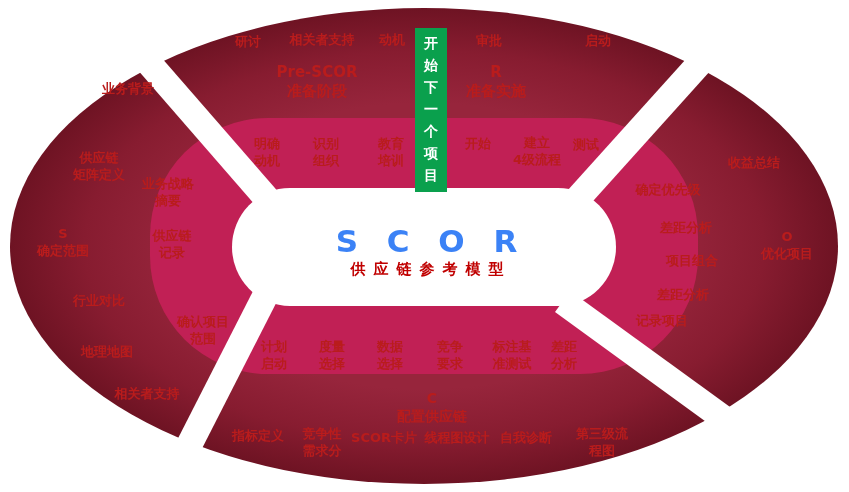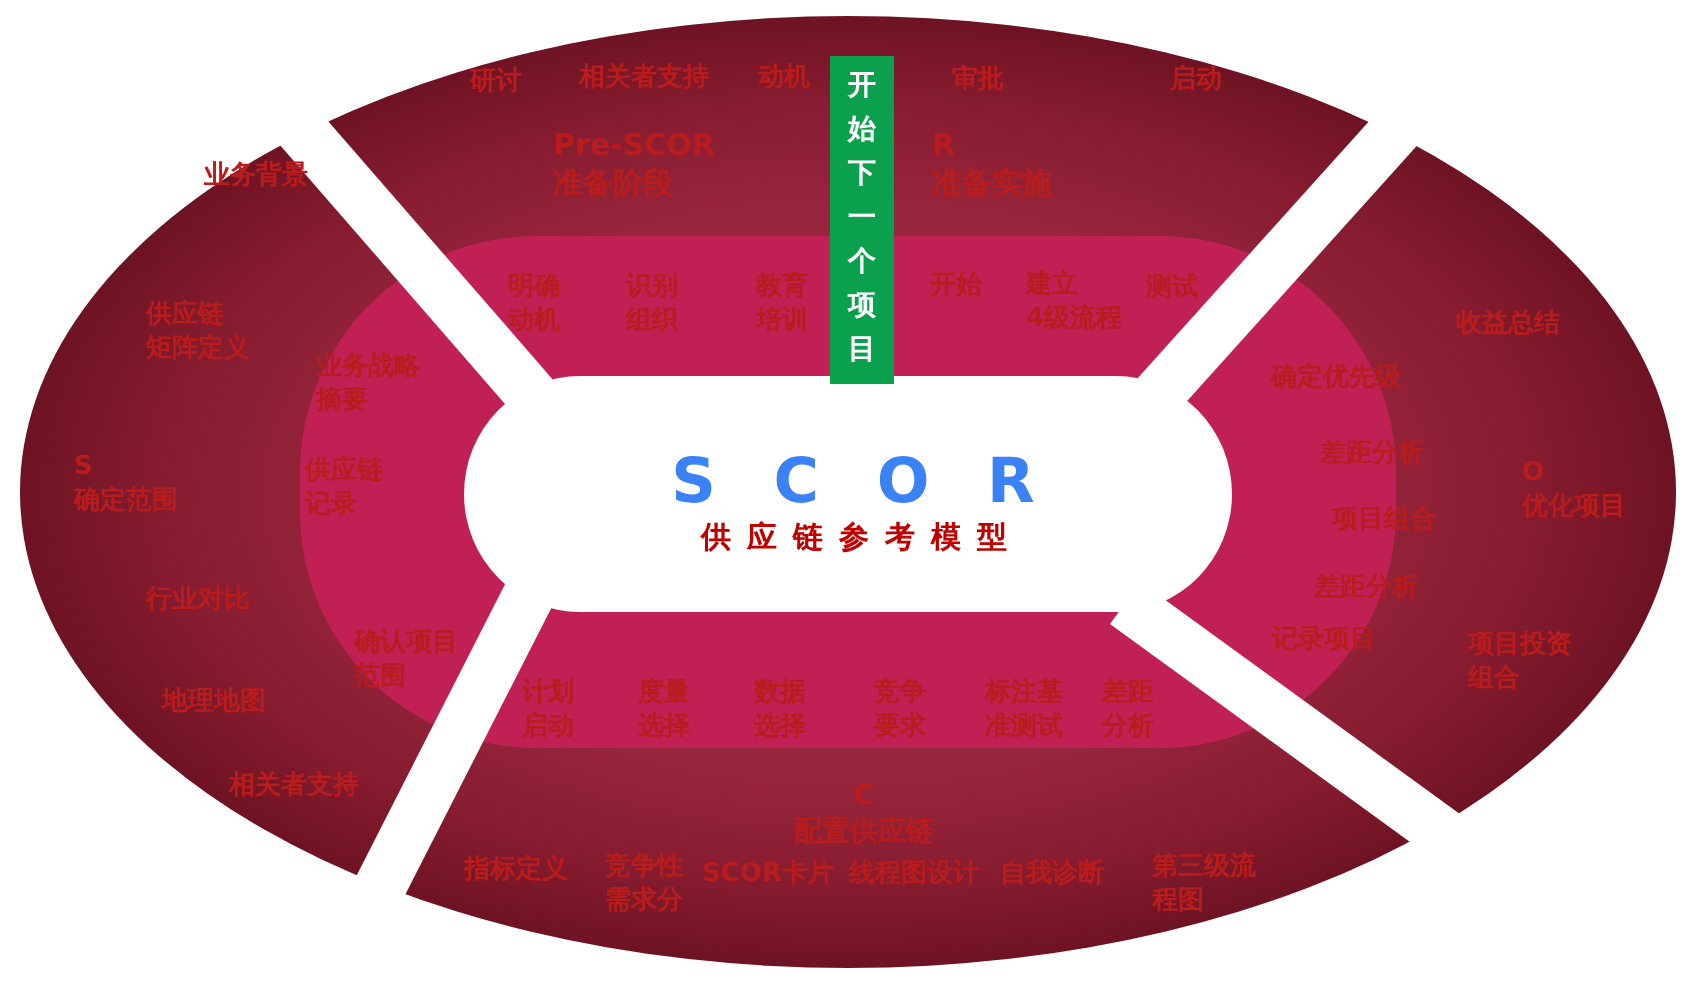--- a/index.html
+++ b/index.html
@@ -6,21 +6,21 @@
   .stage{
     position:relative;width:849px;height:492px;background:#fff;overflow:hidden;
     font-family:"DejaVu Sans","Liberation Sans",sans-serif;
   }
   .ring-svg{position:absolute;left:0;top:0;z-index:1;}
   .lbl{
     position:absolute;z-index:2;transform:translate(-50%,-50%);
     color:#b91c1c;font-weight:700;font-size:13px;line-height:1.3;
     white-space:pre-line;text-align:center;
   }
-  .ta-l{text-align:left;}
+  .ta-l{text-align:center;}
   .fs15{font-size:15px;line-height:1.25;}
   .fs14{font-size:14px;}
   .banner{
     position:absolute;left:415px;top:28px;width:32px;height:164px;z-index:3;
     background:#0aa04d;color:#fff;font-weight:700;font-size:14px;line-height:22px;
     text-align:center;white-space:pre-line;padding-top:4px;box-sizing:border-box;
   }
   .center-title{
     position:absolute;z-index:2;transform:translate(-50%,-50%);
     color:#3b82f6;font-weight:700;font-size:31px;letter-spacing:9px;white-space:nowrap;
@@ -91,38 +91,36 @@
 
   <div class="lbl" style="left:128px;top:89px">业务背景</div>
   <div class="lbl ta-l" style="left:99px;top:167px">供应链
 矩阵定义</div>
   <div class="lbl ta-l" style="left:63px;top:243px">S
 确定范围</div>
   <div class="lbl" style="left:99px;top:301px">行业对比</div>
   <div class="lbl" style="left:107px;top:352px">地理地图</div>
   <div class="lbl" style="left:147px;top:394px">相关者支持</div>
 
-  <div class="lbl ta-l" style="left:184px;top:193px">业务战略
+  <div class="lbl ta-l" style="left:168px;top:193px">业务战略
 摘要</div>
   <div class="lbl ta-l" style="left:172px;top:245px">供应链
 记录</div>
   <div class="lbl ta-l" style="left:203px;top:331px">确认项目
 范围</div>
 
   <div class="lbl" style="left:668px;top:190px">确定优先级</div>
   <div class="lbl" style="left:686px;top:228px">差距分析</div>
   <div class="lbl" style="left:692px;top:261px">项目组合</div>
   <div class="lbl" style="left:683px;top:295px">差距分析</div>
   <div class="lbl" style="left:662px;top:321px">记录项目</div>
 
   <div class="lbl" style="left:754px;top:163px">收益总结</div>
   <div class="lbl ta-l" style="left:787px;top:246px">O
 优化项目</div>
-  <div class="lbl ta-l" style="left:760px;top:332px">项目投资
-组合</div>
 
   <div class="lbl" style="left:274px;top:356px">计划
 启动</div>
   <div class="lbl" style="left:332px;top:356px">度量
 选择</div>
   <div class="lbl" style="left:390px;top:356px">数据
 选择</div>
   <div class="lbl" style="left:450px;top:356px">竞争
 要求</div>
   <div class="lbl" style="left:512px;top:356px">标注基

